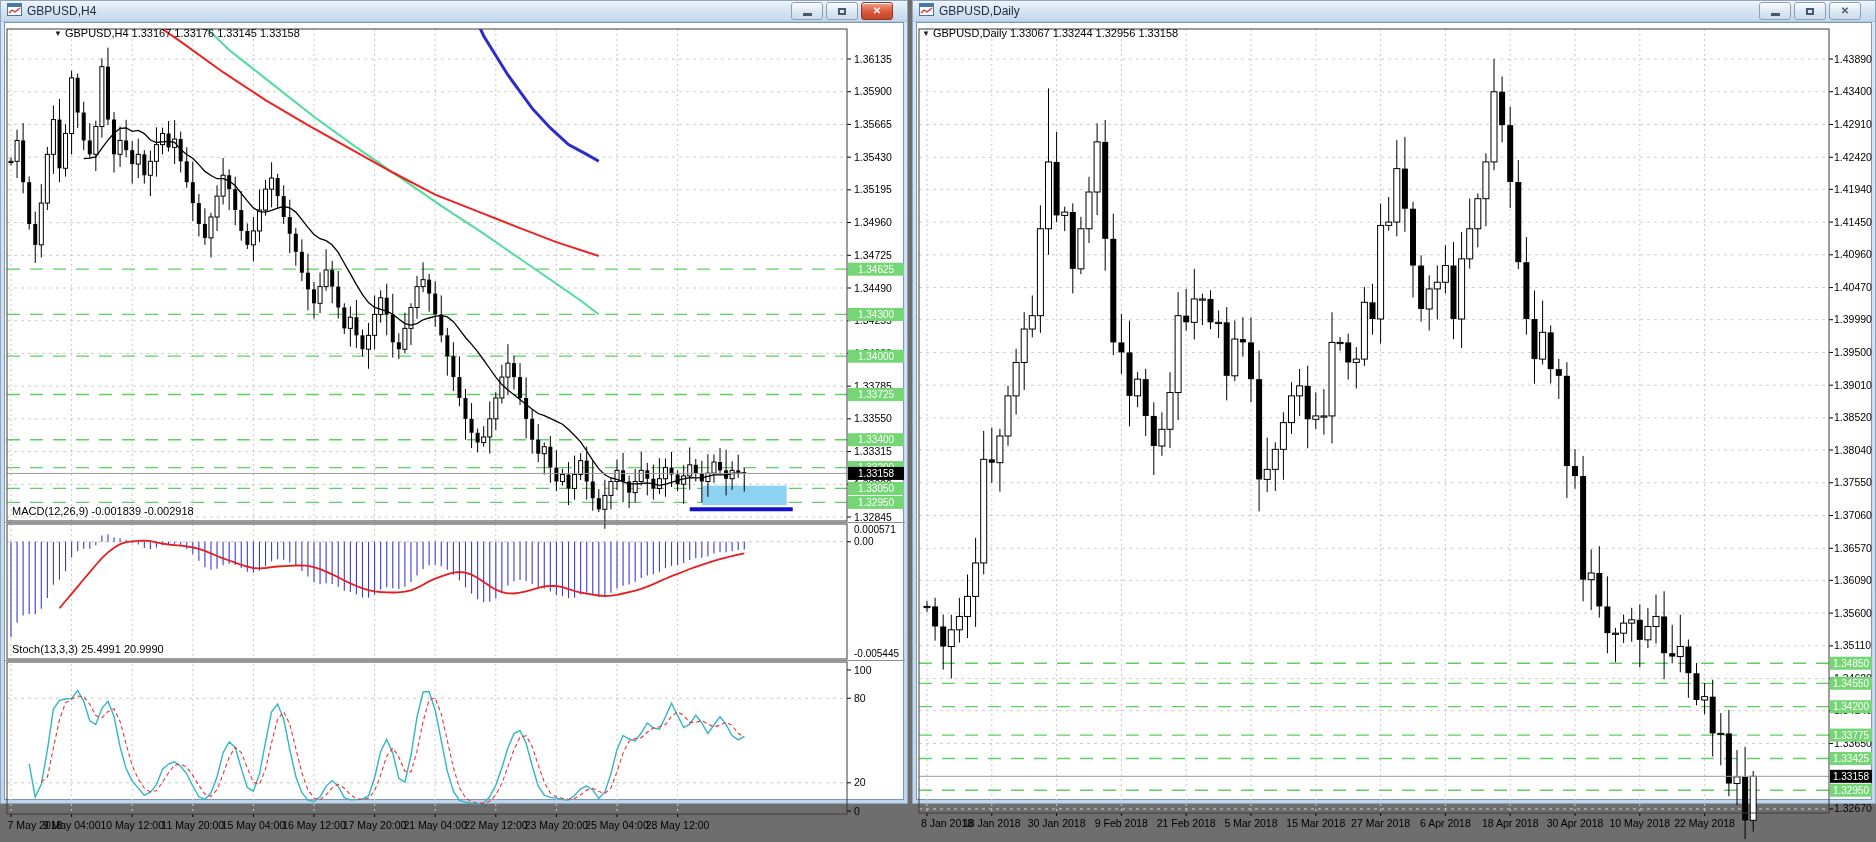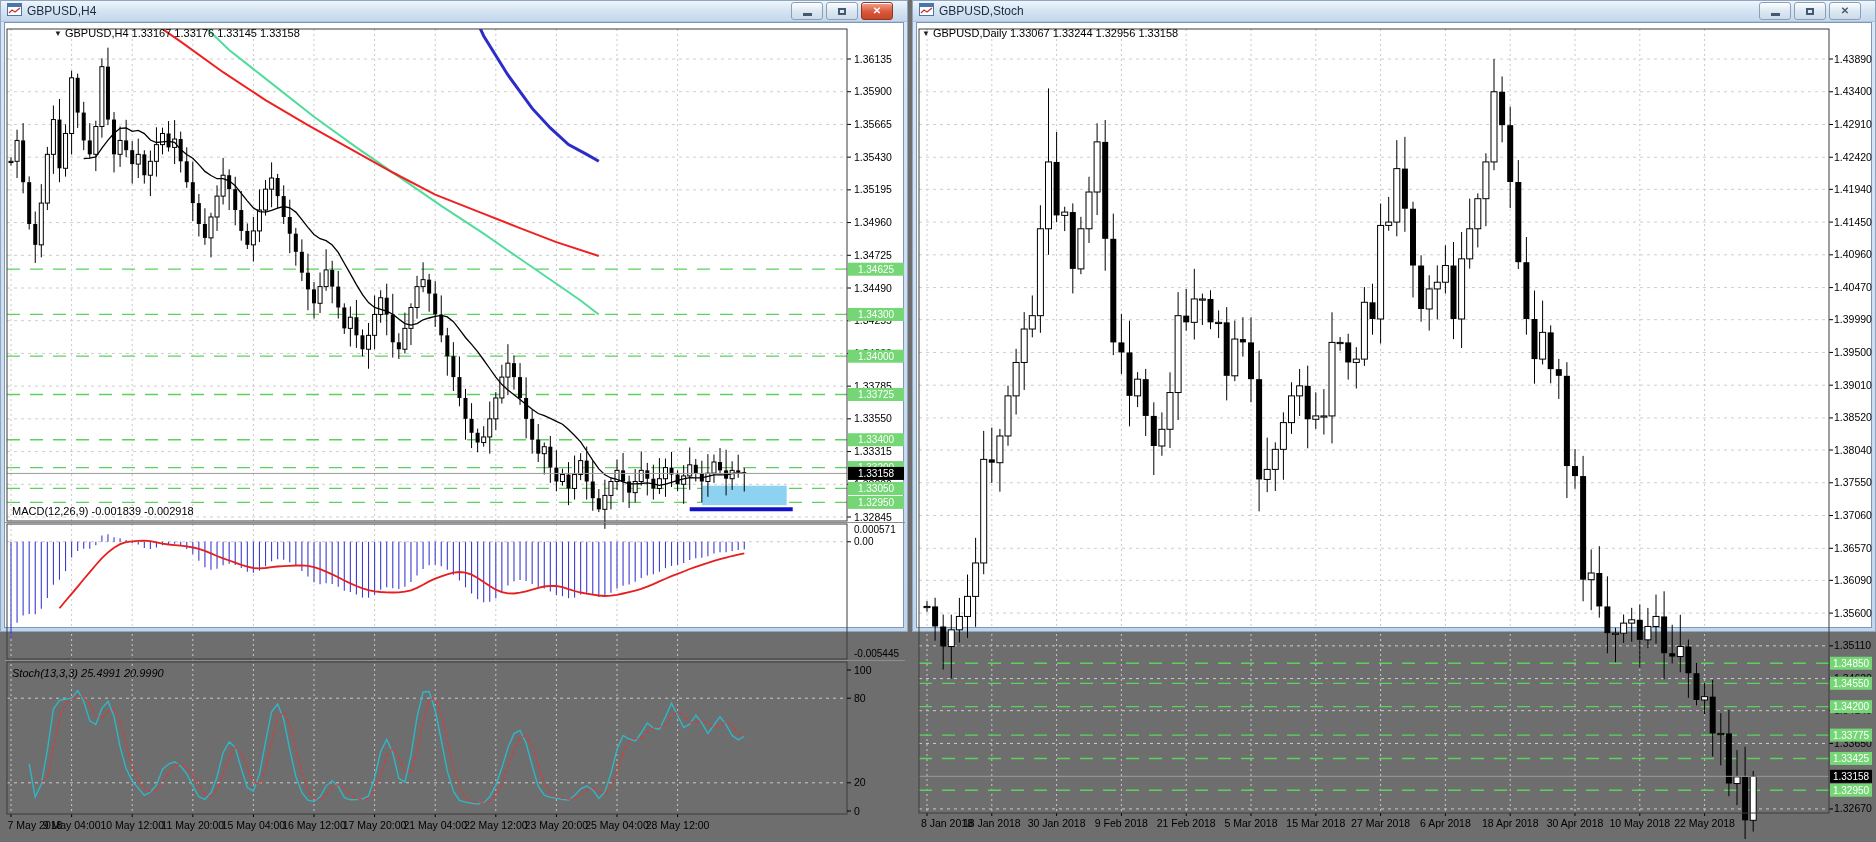--- a/index.html
+++ b/index.html
@@ -1,18 +1,18 @@
 <!DOCTYPE html>
 <html><head>
 <meta charset="utf-8">
 <style>
   html,body{margin:0;padding:0;}
   body{width:1876px;height:842px;position:relative;overflow:hidden;background:#6e6e6e;
        font-family:"Liberation Sans",sans-serif;}
-  .win{position:absolute;top:0;height:632px;box-sizing:border-box;
+  .win{position:absolute;top:0;height:804px;box-sizing:border-box;
        background:linear-gradient(#d9e7f5,#c2d6eb);border:1px solid #8ea6c1;}
   .titlebar{position:absolute;top:0;left:0;right:0;height:21px;display:flex;align-items:center;
        gap:5px;padding:0 6px;background:linear-gradient(#eff6fc,#d7e5f3 45%,#c3d7ec);
        border-bottom:1px solid #aec4da;box-sizing:border-box;}
   .wtitle{font-size:12px;color:#1c2c40;}
   .wbtns{margin-left:auto;display:flex;gap:3px;padding-right:8px;}
   .wbtn{width:30px;height:16px;border:1px solid #8aa0b8;border-radius:3px;cursor:default;
        background:linear-gradient(#fdfefe,#dde8f3 50%,#cddbe9);display:flex;align-items:center;
        justify-content:center;box-shadow:inset 0 1px 0 #fff;}
   .wbtn .g-min{width:9px;height:3px;background:#44586e;margin-top:7px;}
@@ -562,34 +562,34 @@
           <text x="849" y="678.7" font-size="10.5" fill="#000" text-anchor="start">80</text>
           <line x1="842" y1="759.8" x2="846" y2="759.8" stroke="#000" stroke-width="1"></line>
           <text x="849" y="763.3" font-size="10.5" fill="#000" text-anchor="start">20</text>
           <line x1="842" y1="788" x2="846" y2="788" stroke="#000" stroke-width="1"></line>
           <text x="849" y="791.5" font-size="10.5" fill="#000" text-anchor="start">0</text>
         </svg>
       <div class="info-label" style="left:5px;top:4px;margin-left:44px;">
         <span class="tri">▼</span><span>GBPUSD,H4  1.33167 1.33176 1.33145 1.33158</span>
       </div>
       <div class="info-label" style="left:7px;top:482px;">MACD(12,26,9) -0.001839 -0.002918</div>
-      <div class="info-label" style="left:7px;top:644px;font-style:italic;">Stoch(13,3,3) 25.4991 20.9990</div>
+      <div class="info-label" style="left:7px;top:620px;">Stoch(13,3,3) 25.4991 20.9990</div>
     </div>
   </div>
 
   <div class="win" id="win-right" style="left:912px;width:964px;">
     <div class="titlebar">
       <span>
         <svg width="15" height="13" viewBox="0 0 15 13">
             <rect x="0.5" y="0.5" width="14" height="12" fill="#fff" stroke="#4a76a8"></rect>
             <rect x="1" y="1" width="13" height="3" fill="#4a76a8"></rect>
             <polyline points="2,10 5,7 8,9 13,5" fill="none" stroke="#d03030" stroke-width="1.3"></polyline>
           </svg>
       </span>
-      <span class="wtitle">GBPUSD,Stoch</span>
+      <span class="wtitle">GBPUSD,Daily</span>
       <span class="wbtns">
         <span class="wbtn">
             <span class="g-min"></span>
           </span>
         <span class="wbtn">
             <span class="g-res"></span>
           </span>
         <span class="wbtn">
             <span class="g-x">✕</span>
           </span>

